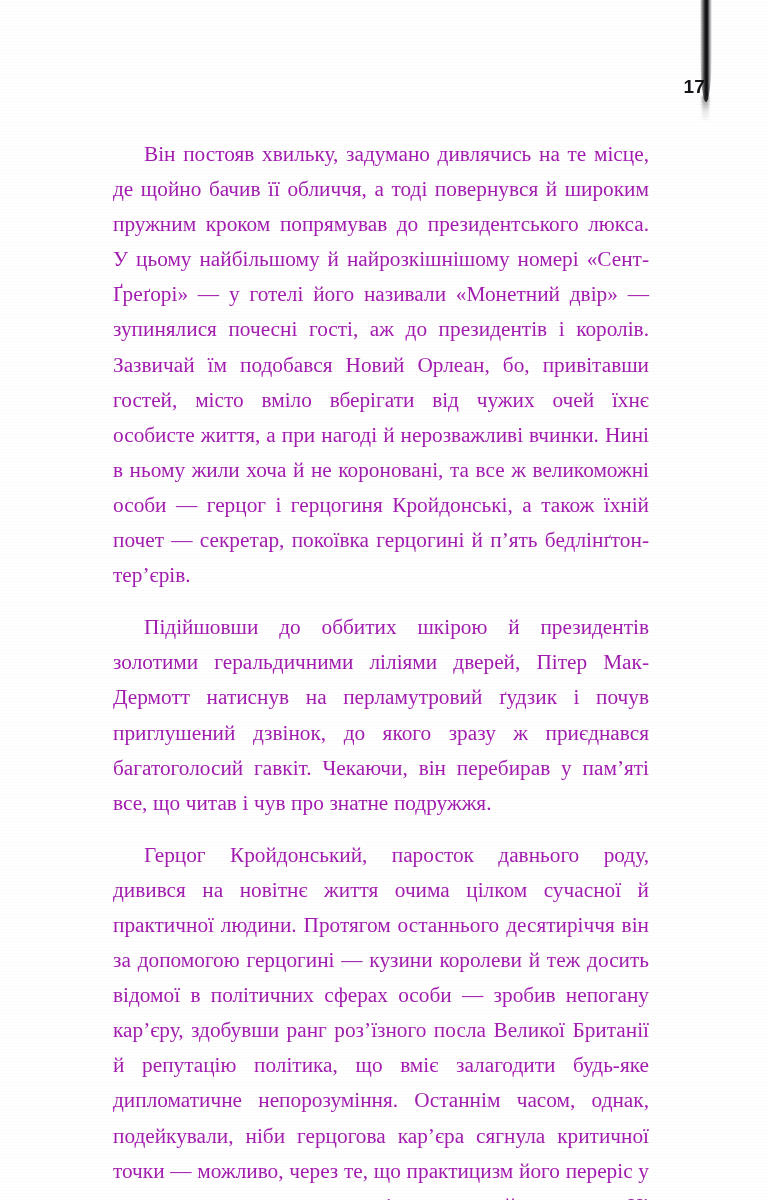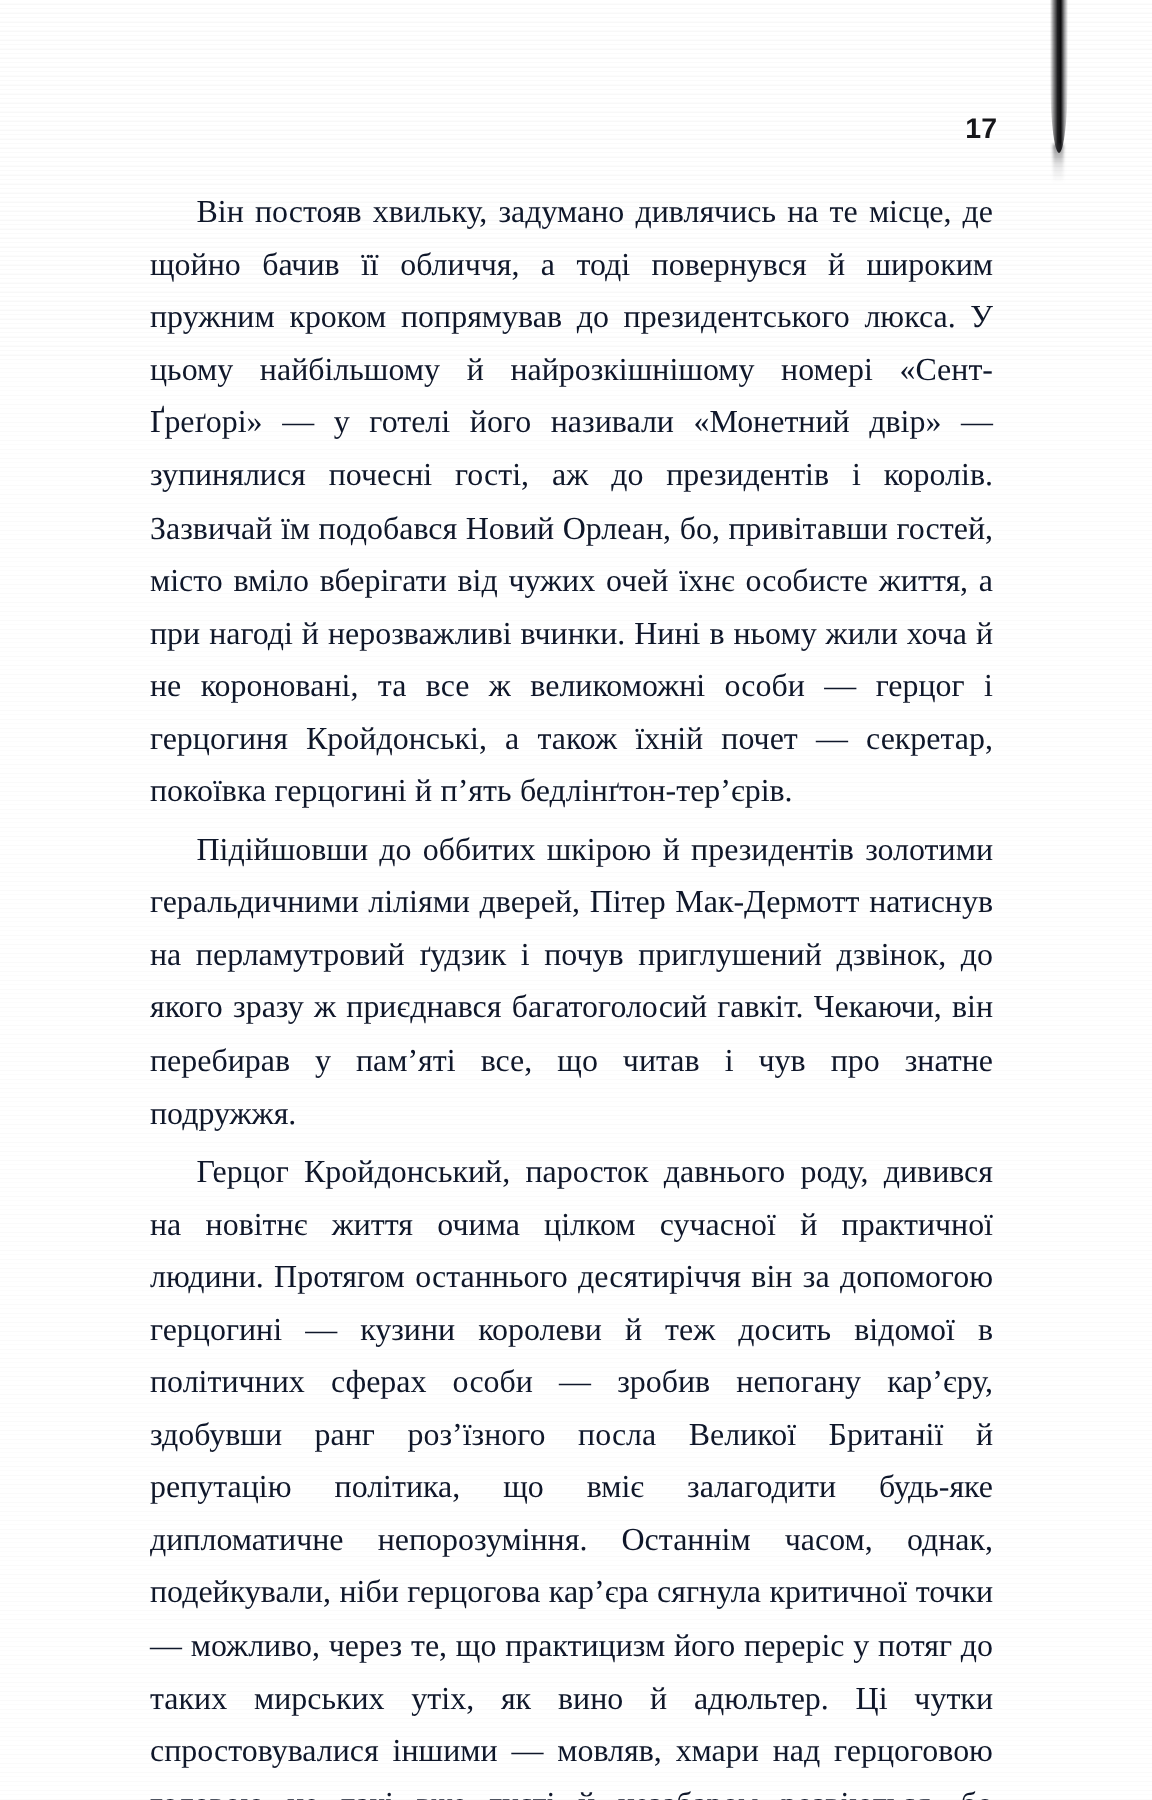--- a/index.html
+++ b/index.html
@@ -55,37 +55,38 @@
     position: absolute;
     top: 76px;
     left: 0;
     width: 665px;
     text-align: right;
     font-family: "Liberation Sans", "DejaVu Sans", sans-serif;
     font-weight: bold;
     font-size: 19px;
     letter-spacing: 0.2px;
     color: #16161a;
+    padding-left: 40px;
   }
 
   
   .textblock {
     position: absolute;
     top: 120px;
     left: 96px;
     width: 570px;
   }
 
   .para {
-    margin: 4px;
+    margin: 17px;
     text-align: justify;
     text-align-last: left;
     font-size: 21.3px;
     line-height: 35.1px;
-    color: #0f172a;
+    color: #a21caf;
     text-indent: 31px;
     word-spacing: 0.3px;
     hyphens: manual;
   }
   .para + .para {
     margin-top: 0;
   }
 
   
   .grain {

